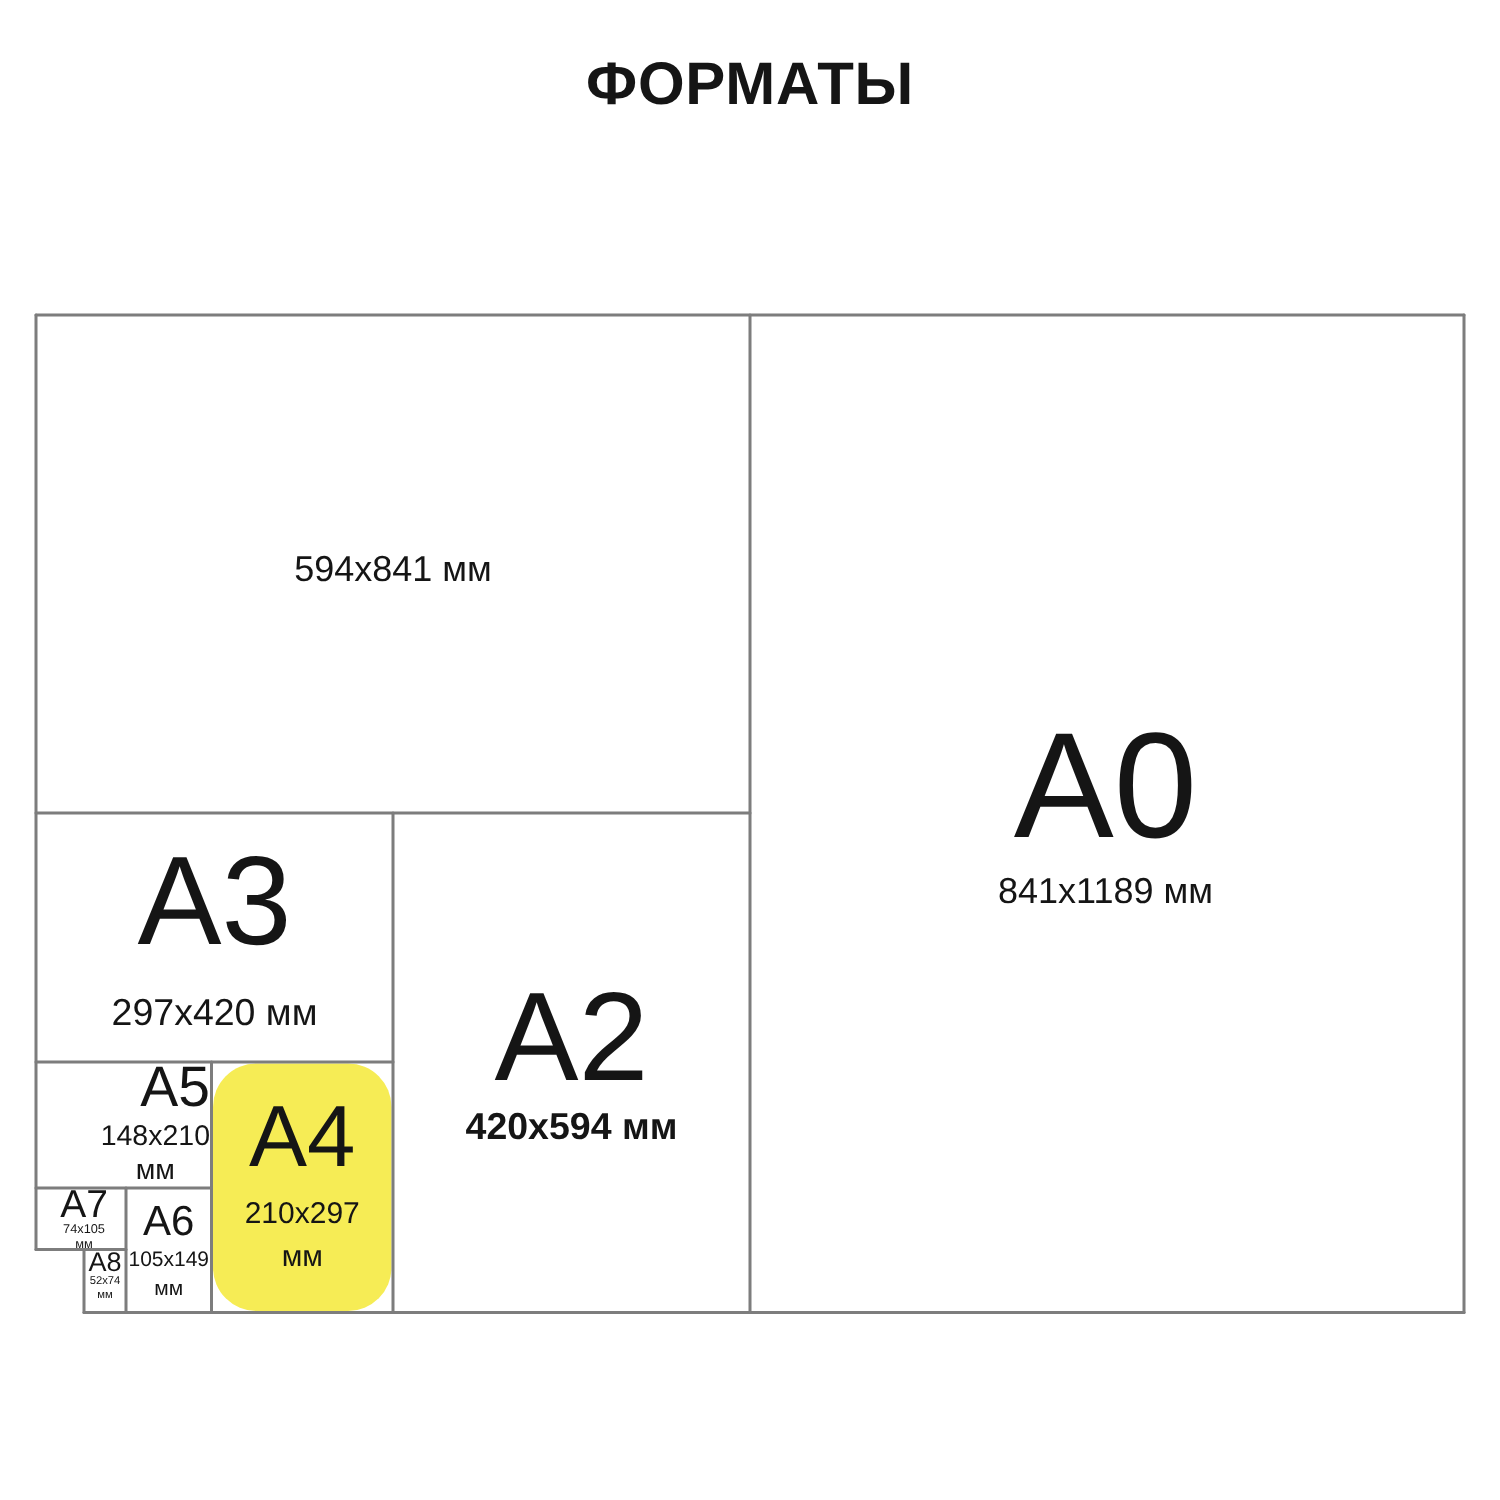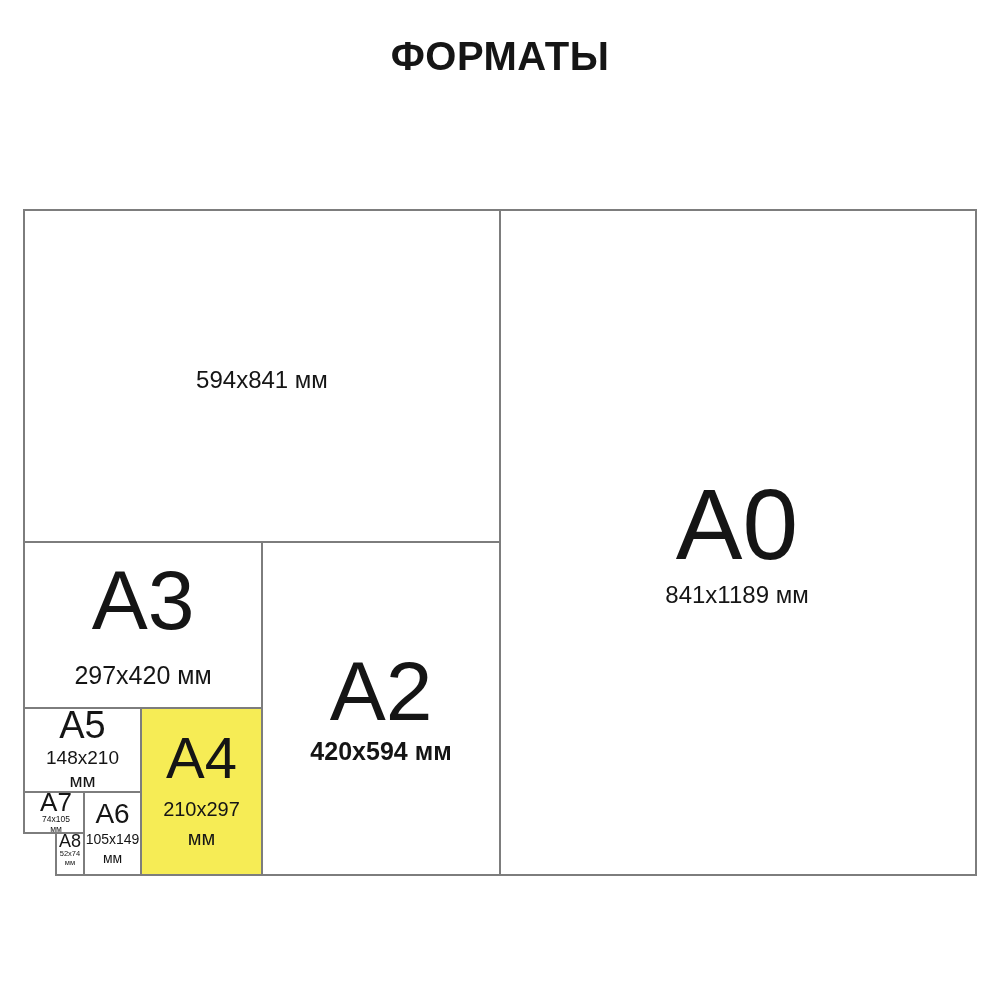--- a/index.html
+++ b/index.html
@@ -1,21 +1,21 @@
 <!DOCTYPE html>
 <html style="--highlight: #f6ec55; --line: #7d7d7d; --text: #151515; --bg: #ffffff;"><head>
 <meta charset="utf-8">
 <style>
   :root{
     --line:#7d7d7d;
     --text:#151515;
     --highlight:#f6ec55;
     --bg:#ffffff;
   }
-  *{margin:0;padding:0;box-sizing:border-box;}
+  *{margin:0;padding:0;box-sizing:border-box;border-radius:29px;}
   html,body{width:1000px;height:1000px;background:var(--bg);overflow:hidden;}
   body{font-family:"Liberation Sans","DejaVu Sans",sans-serif;color:var(--text);}
   .stage{position:relative;width:1000px;height:1000px;background:var(--bg);}
 
   
   .title{
     position:absolute;left:0;top:30px;width:1000px;
     text-align:center;font-weight:700;font-size:40px;line-height:1.3;
     color:var(--text);letter-spacing:.5px;
   }
@@ -44,21 +44,21 @@
   .cell.a0 .dims{font-size:24px;margin-top:8px;}
 
   .cell.a3{left:25px;top:543px;width:236px;height:164px;gap:14px;}
   .cell.a3 .letter{font-size:84px;}
   .cell.a3 .dims{font-size:25px;margin-top:5px;}
 
   .cell.a2{left:263px;top:543px;width:236px;height:331px;}
   .cell.a2 .letter{font-size:84px;}
   .cell.a2 .dims{font-size:25px;margin-top:5px;font-weight:bold;}
 
-  .cell.a5{left:25px;top:709px;width:115px;height:82px;}
+  .cell.a5{left:25px;top:709px;width:115px;height:82px;align-items:flex-end;}
   .cell.a5 .letter{font-size:38px;}
   .cell.a5 .dims2{font-size:19px;line-height:1.25;margin-top:2px;}
 
   .cell.a4{left:142px;top:709px;width:119px;height:165px;}
   .cell.a4 .letter{font-size:58px;}
   .cell.a4 .dims2{font-size:20px;margin-top:8px;}
 
   .cell.a7{left:25px;top:793px;width:62px;height:39px;}
   .cell.a7 .letter{font-size:26px;line-height:.95;}
   .cell.a7 .dims2{font-size:8.5px;line-height:1.15;}

